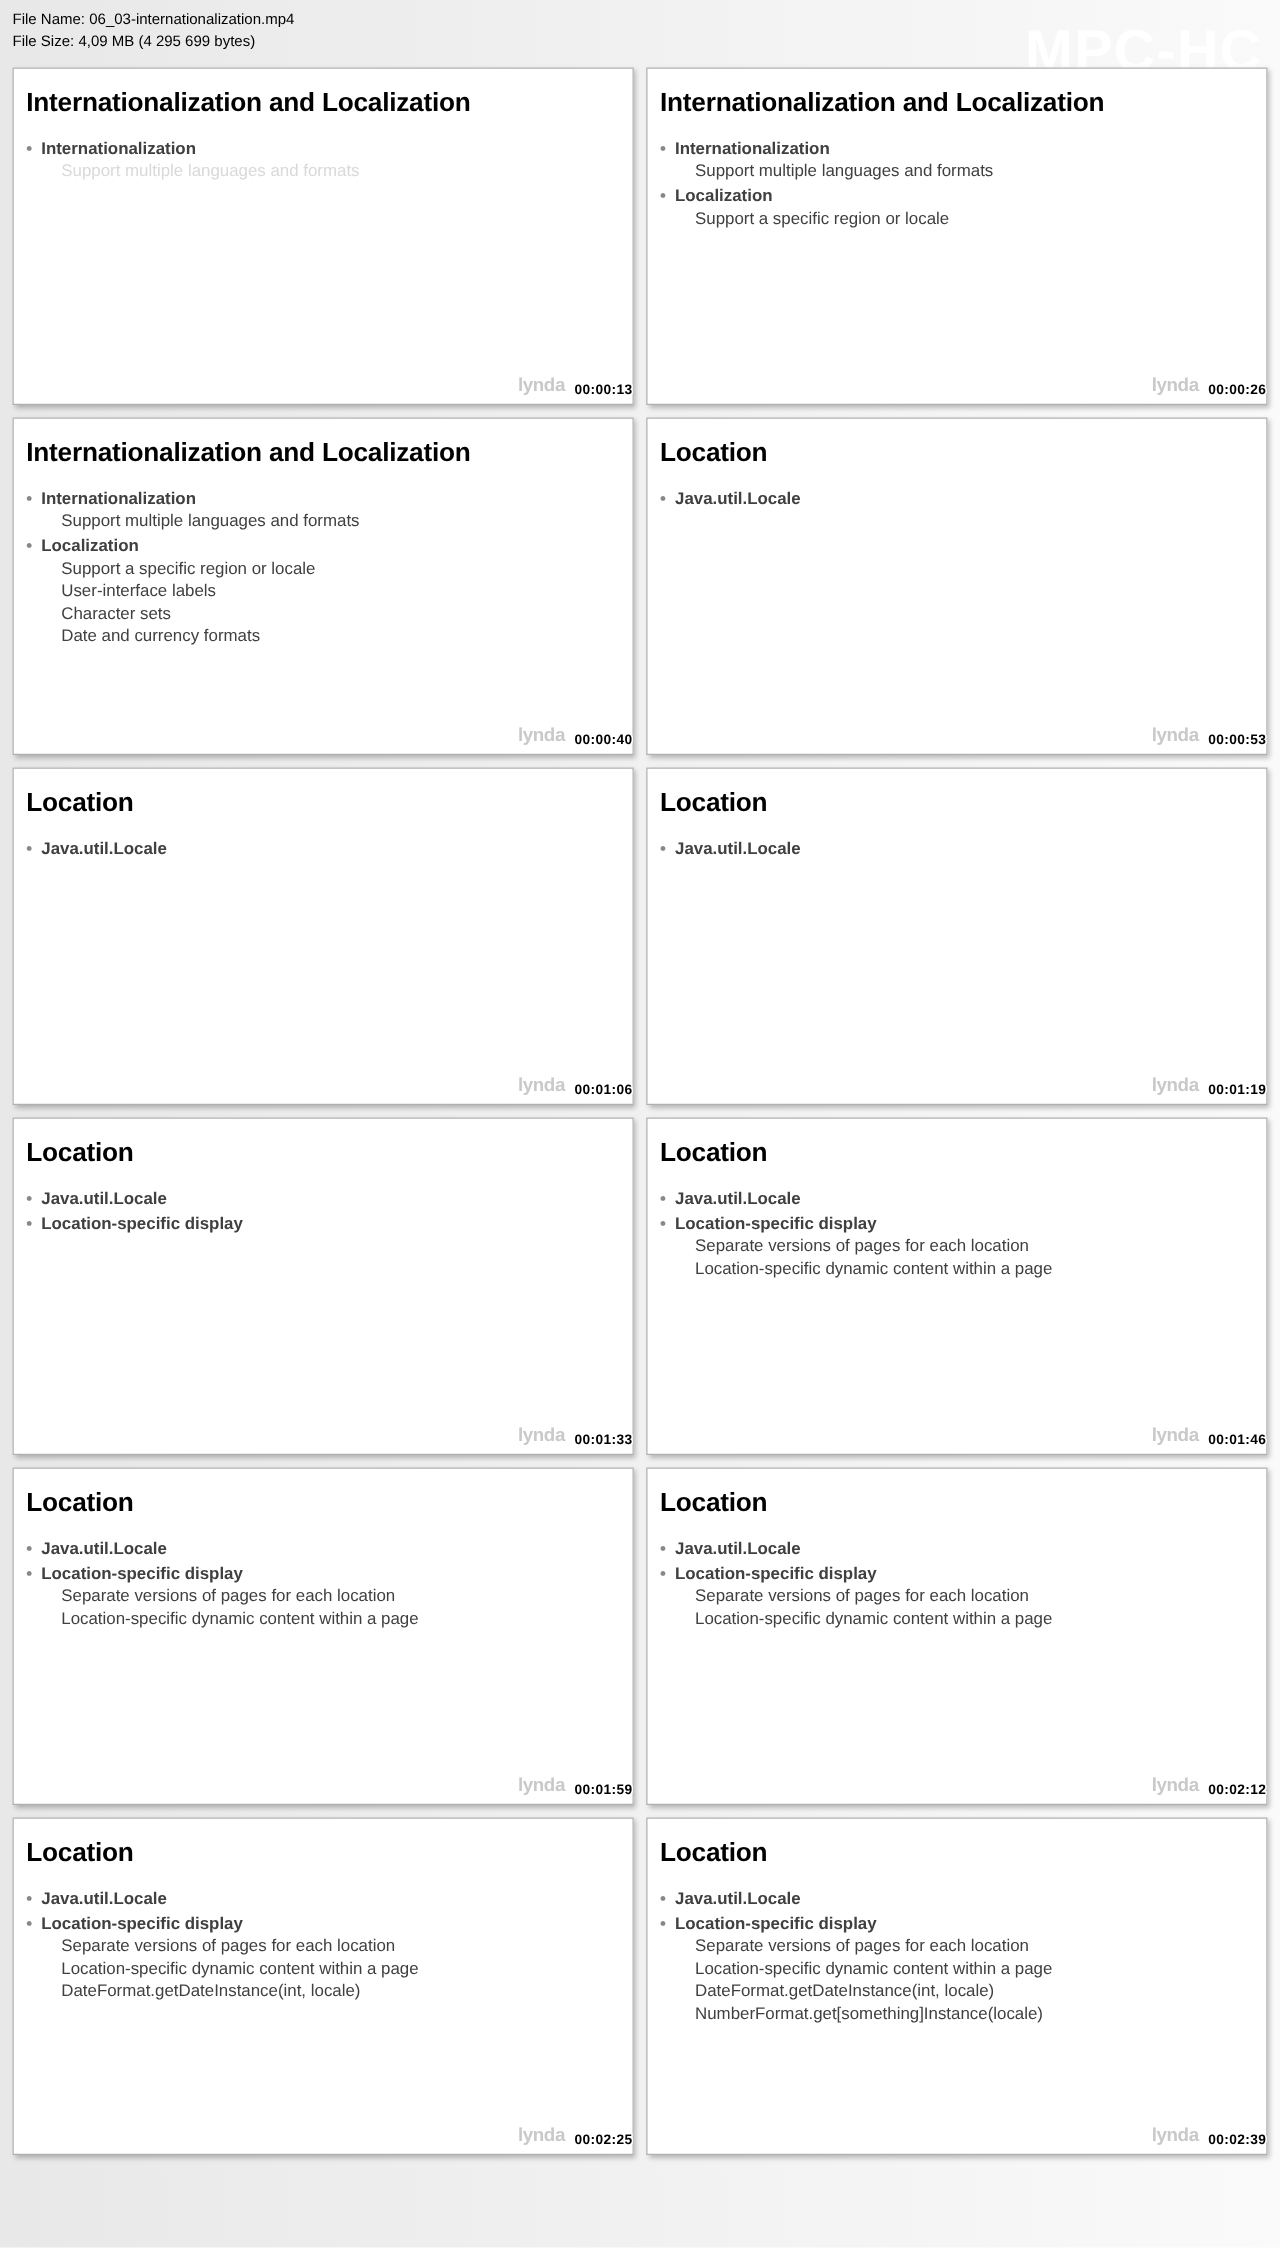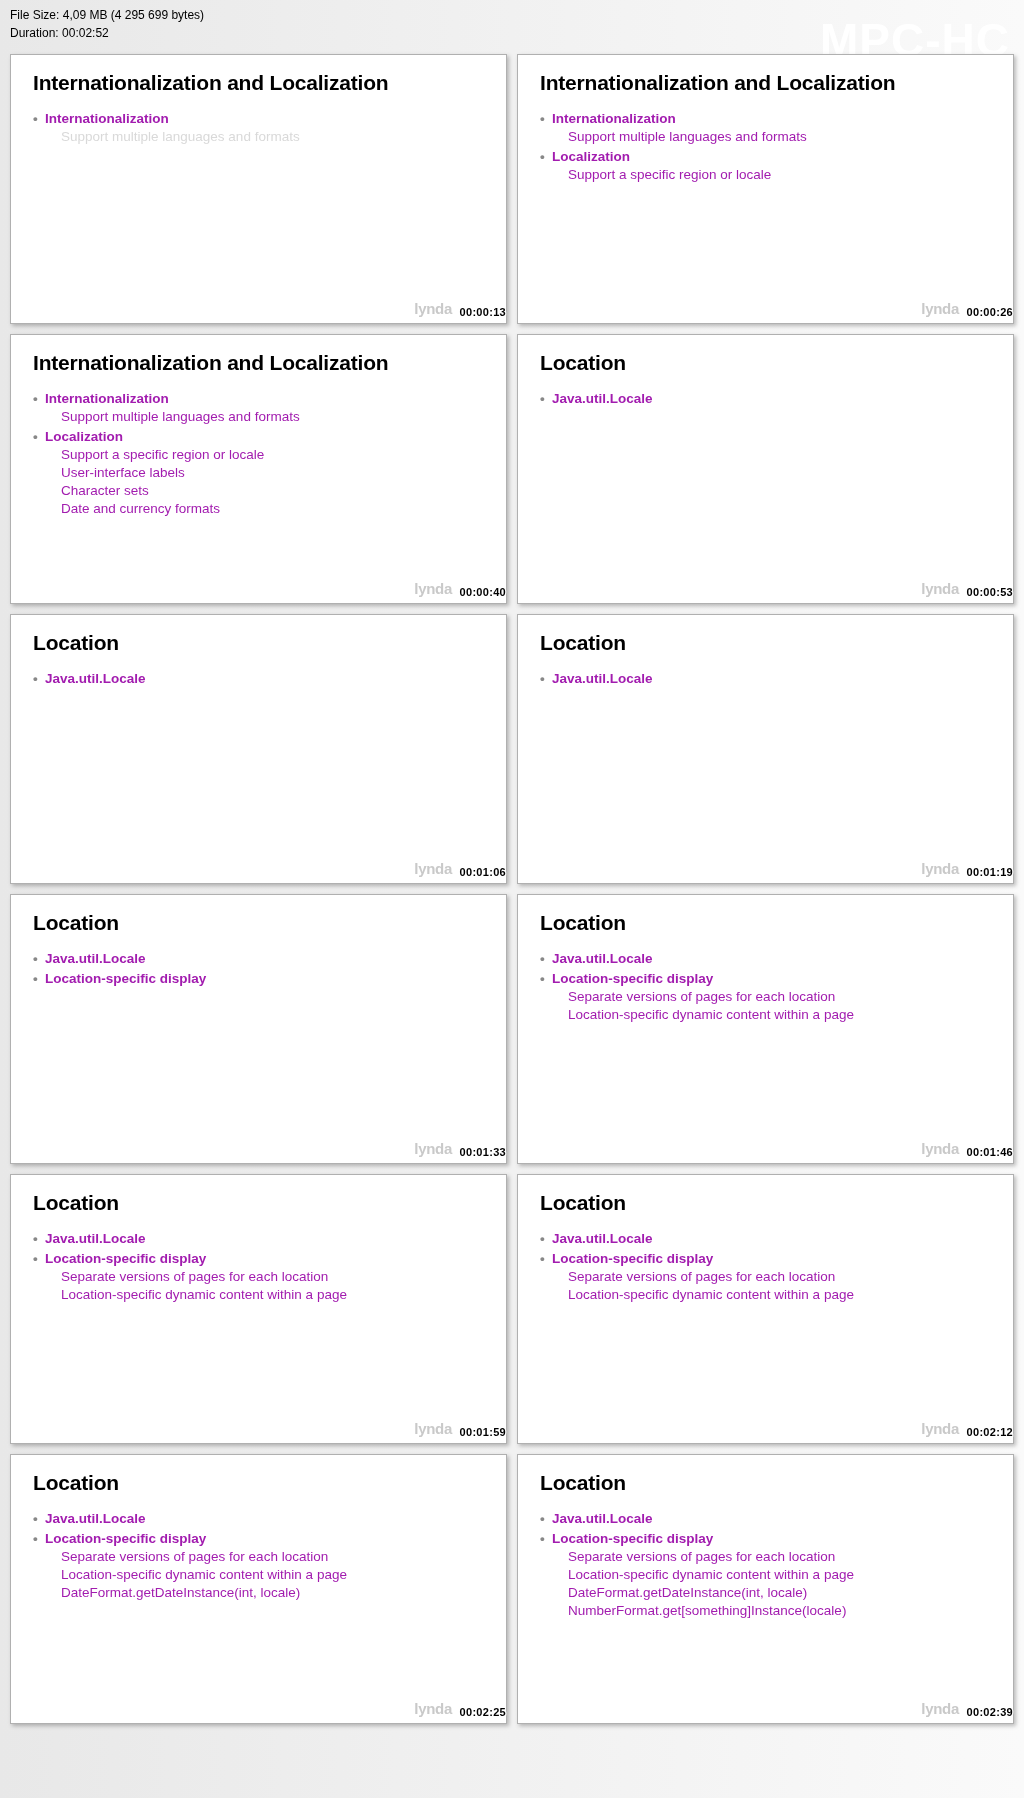--- a/index.html
+++ b/index.html
@@ -29,38 +29,38 @@
   grid-template-columns: 1fr 1fr;
   gap: 10px;
   padding: 4px 10px 14px 10px;
 }
 .tile {
   background: #fff;
   border: 1px solid #b0b0b0;
   box-shadow: 2px 2px 4px rgba(0,0,0,0.25);
   height: 270px;
   position: relative;
-  padding: 16px 22px;
+  padding: 16px 10px;
 }
 .tile h2 {
   font-size: 21px;
   font-weight: 900;
   color: #000;
   margin-bottom: 16px;
   letter-spacing: -0.2px;
 }
 .tile ul {
   list-style: none;
   font-size: 13.5px;
 }
 .tile li {
   position: relative;
   padding-left: 12px;
   margin-bottom: 5px;
-  color: #a21caf;
+  color: #404040;
 }
 .tile li::before {
   content: "•";
   position: absolute;
   left: 0;
   top: 0;
   color: #888;
 }
 .tile li.bold {
   font-weight: 800;
@@ -95,26 +95,26 @@
      1px 1px #fff, -1px -1px #fff, 1px -1px #fff, -1px 1px #fff;
   letter-spacing: 0.3px;
 }
 </style>
 </head>
 <body>
 
 <div class="header">
   <div class="mpc">MPC-HC</div>
   <div>
+    <span>File Name:</span>
+    <span>06_03-internationalization.mp4</span>
+  </div>
+  <div>
     <span>File Size:</span>
     <span>4,09 MB (4 295 699 bytes)</span>
-  </div>
-  <div>
-    <span>Duration:</span>
-    <span>00:02:52</span>
   </div>
 </div>
 
 <div class="grid" id="grid">
     <div class="tile">
       <h2>Internationalization and Localization</h2>
       <ul>
         <li class="bold">Internationalization</li>
         <li class="sub faded">Support multiple languages and formats</li>
       </ul>

